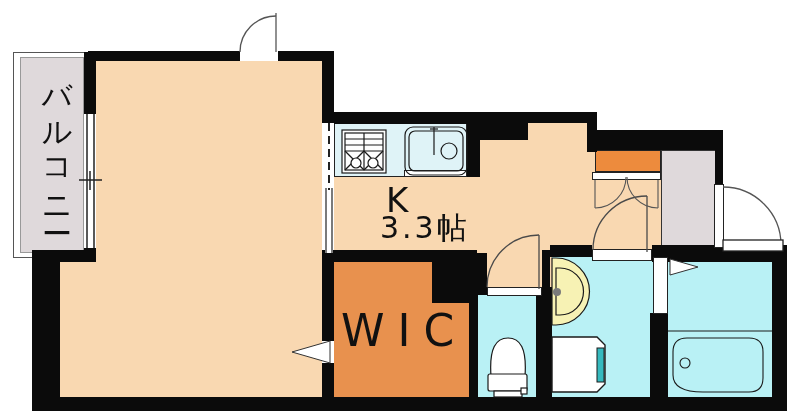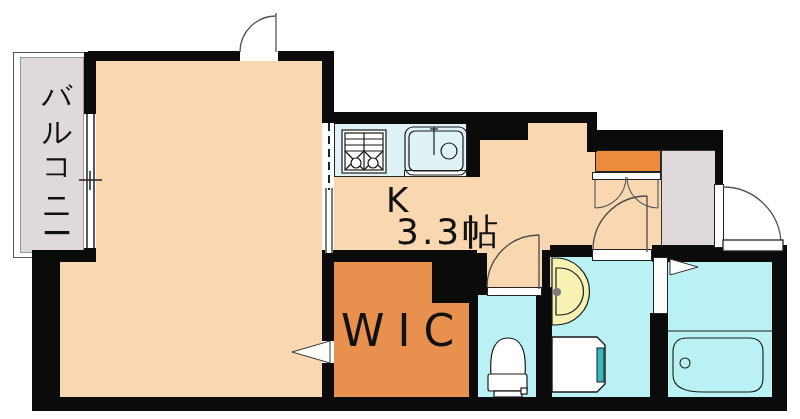--- a/index.html
+++ b/index.html
@@ -173,17 +173,17 @@
       <line x1="668" y1="331" x2="772" y2="331"></line>
       <path d="M 687 338 L 749 338 Q 763 338 763 352 L 763 378 Q 763 392 749 392 L 703 392 Q 673 392 673 375 L 673 352 Q 673 338 687 338 Z"></path>
       <circle cx="685" cy="363" r="5"></circle>
     </g>
   </svg>
 
   <div class="label vtext" style="left:36px;top:62px;height:195px;font-size:30px;letter-spacing:5px;">バルコニー</div>
 
 
   <div class="label" style="left:386px;top:180px;font-size:34px;">K</div>
-  <div class="label" style="left:396px;top:208px;font-size:36px;letter-spacing:3px;">3.3帖</div>
+  <div class="label" style="left:380px;top:208px;font-size:30px;letter-spacing:3px;">3.3帖</div>
 
   <div class="label" style="left:341px;top:305px;font-size:44px;letter-spacing:13px;text-align:right;">WIC</div>
 
 </div>
 
 </body></html>

